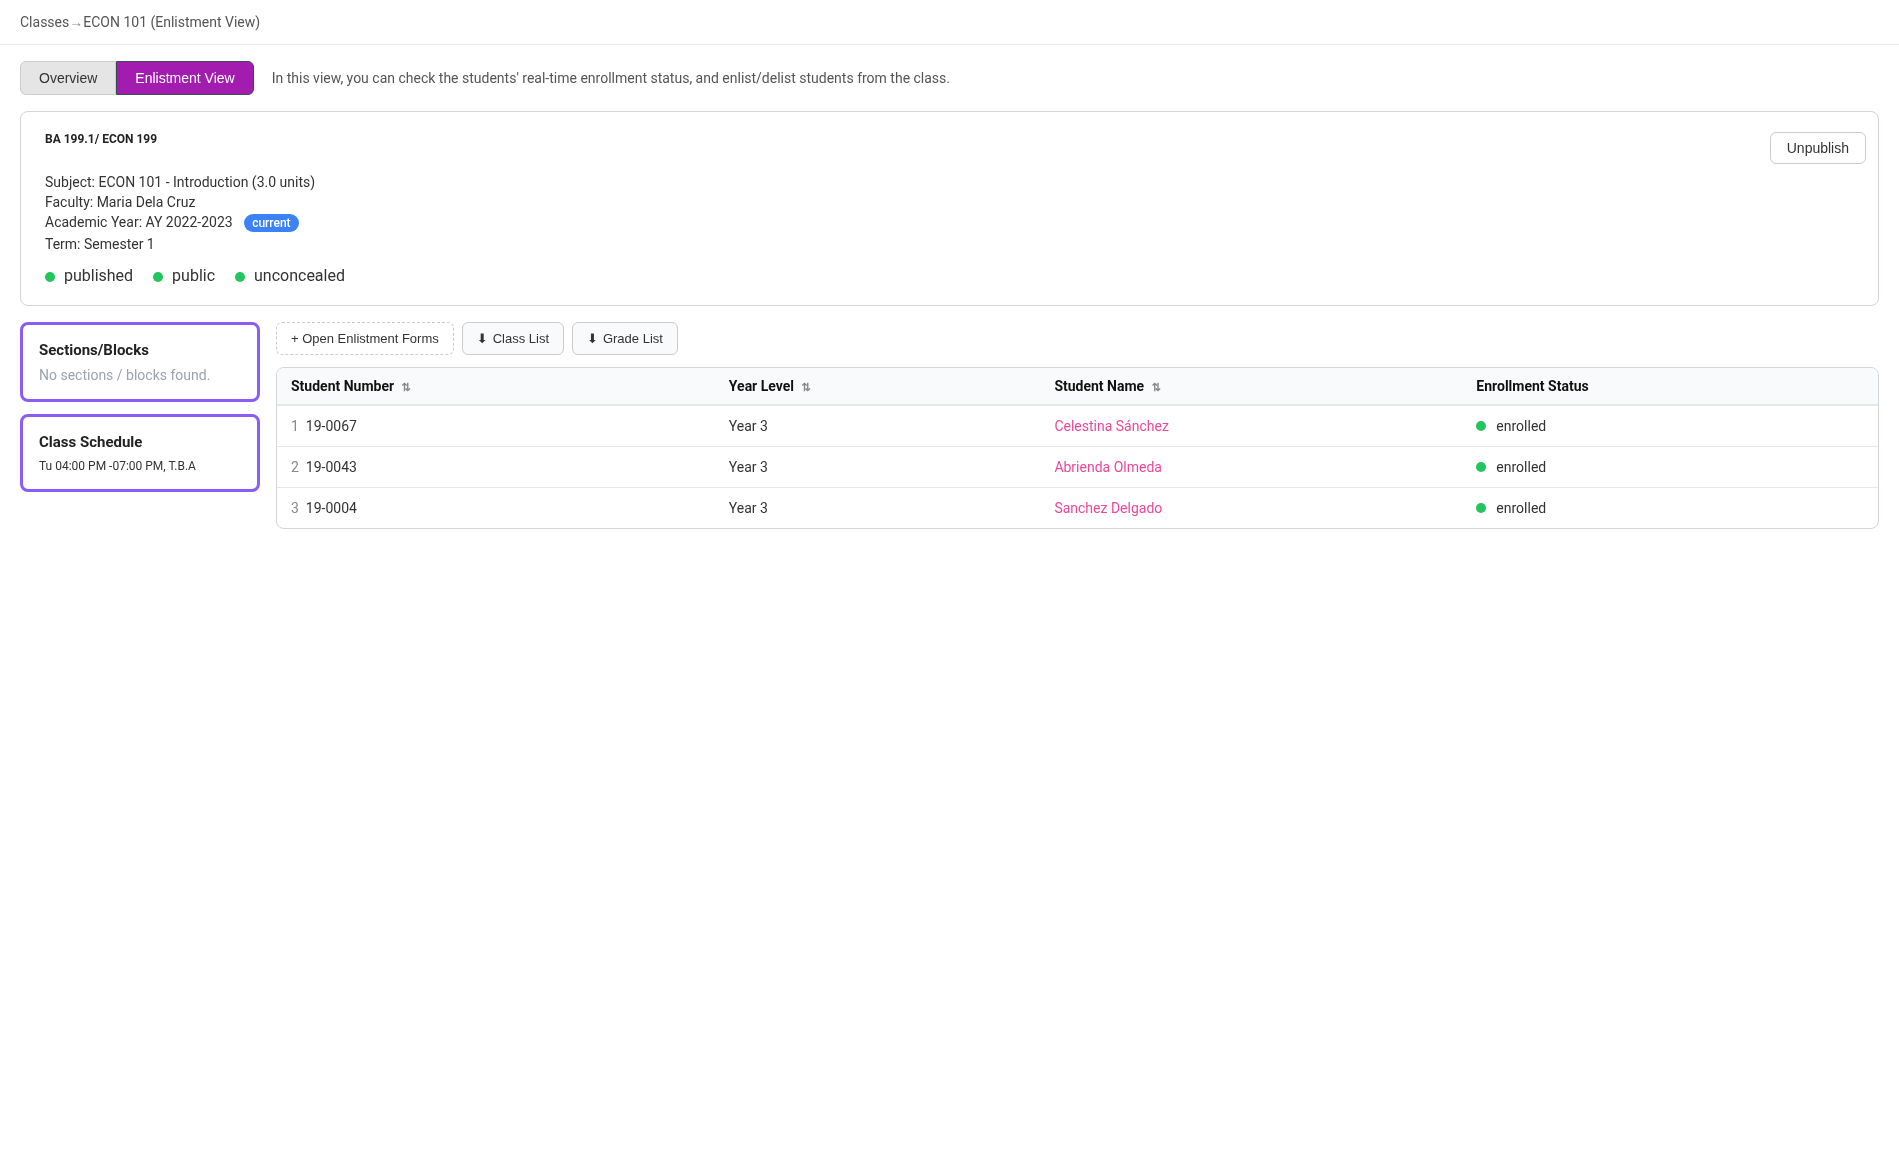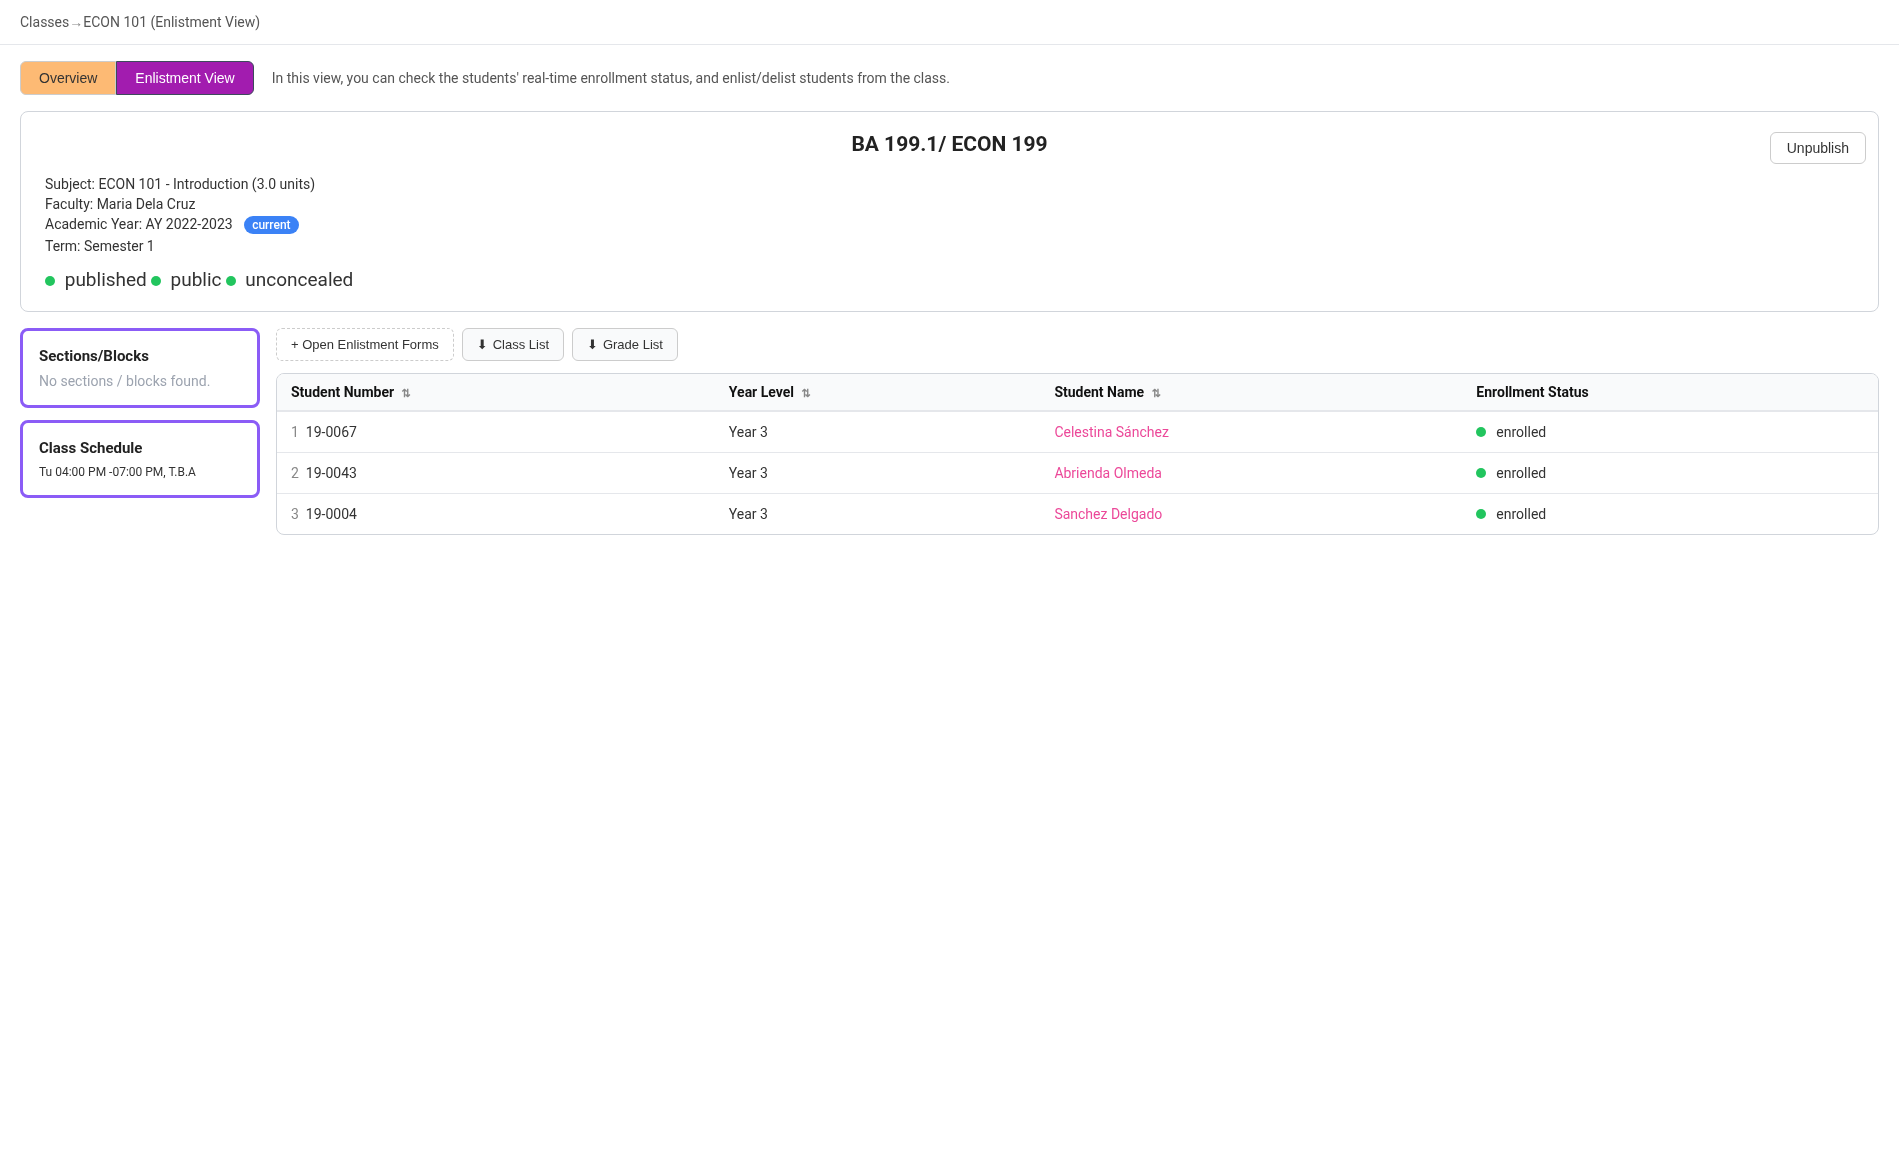--- a/index.html
+++ b/index.html
@@ -17,21 +17,21 @@
 
     .tabs-bar {
       padding: 16px 20px 0 20px;
       display: flex;
       align-items: center;
       gap: 0;
     }
     .tab-btn {
       padding: 8px 18px;
       border: 1px solid #ccc;
-      background: #fdba74;
+      background: #e5e5e5;
       cursor: pointer;
       font-size: 14px;
       color: #333;
     }
     .tab-btn:first-child { border-radius: 6px 0 0 6px; }
     .tab-btn.active {
       background: #a21caf;
       color: #fff;
       border-color: #3d4a5c;
       border-radius: 0 6px 6px 0;
@@ -43,24 +43,23 @@
     }
 
     .class-info-card {
       margin: 16px 20px;
       border: 1px solid #d1d5db;
       border-radius: 8px;
       padding: 20px 24px;
       position: relative;
     }
     .class-info-card h2 {
-      font-size: 21px;
+      font-size: 12px;
       font-weight: 700;
-      margin-bottom: 20px;
-      text-align: center;
+      margin-bottom: 28px;
     }
     .class-info-card .info-line {
       font-size: 14px;
       color: #333;
       margin-bottom: 4px;
     }
     .badge-current {
       display: inline-block;
       background: #3b82f6;
       color: #fff;
@@ -68,22 +67,22 @@
       padding: 2px 8px;
       font-size: 12px;
       font-weight: 500;
       margin-left: 8px;
       vertical-align: middle;
     }
     .status-dots {
       margin-top: 14px;
       display: flex;
       align-items: center;
-      gap: 4px;
-      font-size: 19px;
+      gap: 20px;
+      font-size: 16px;
       color: #333;
     }
     .dot {
       width: 10px; height: 10px;
       border-radius: 50%;
       display: inline-block;
       margin-right: 5px;
       vertical-align: middle;
     }
     .dot.green { background: #22c55e; }

